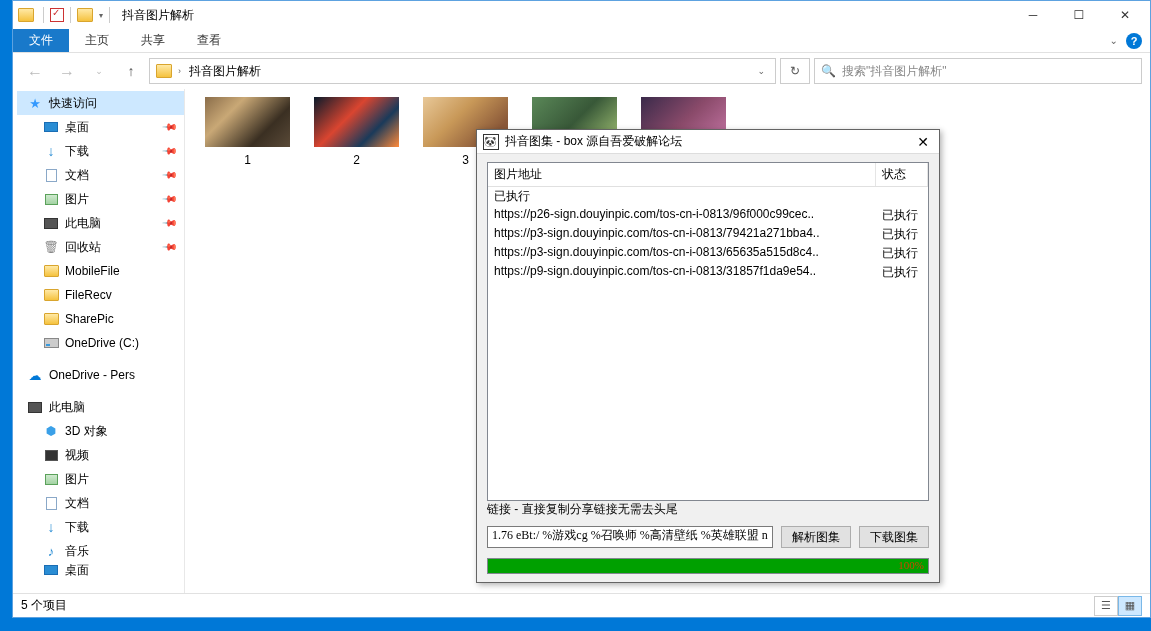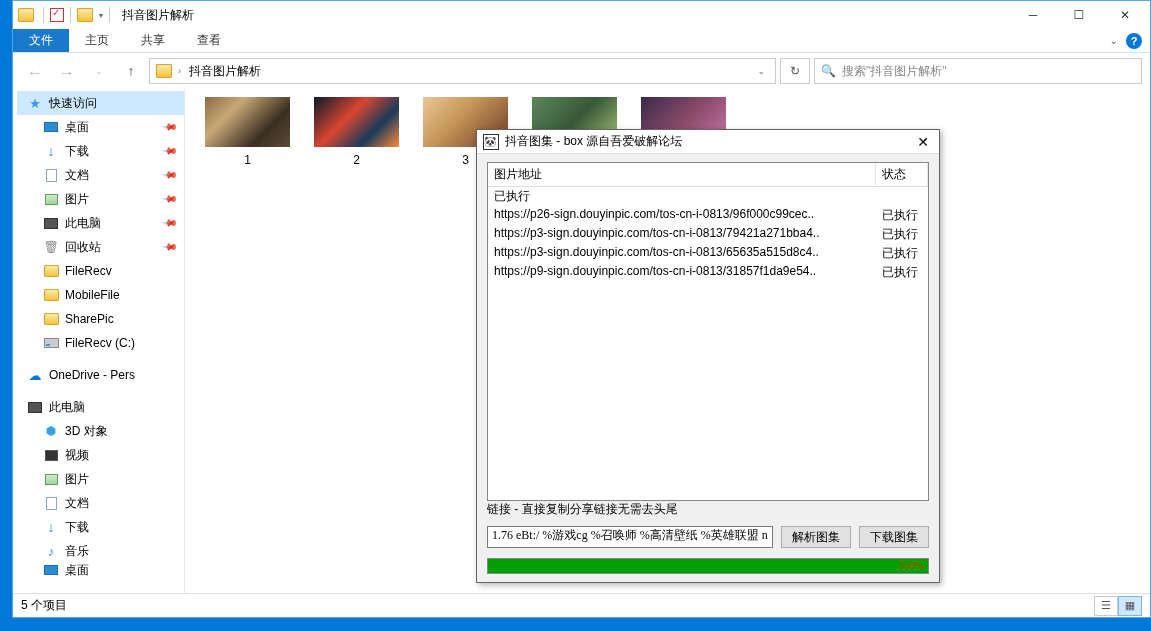--- a/index.html
+++ b/index.html
@@ -184,39 +184,39 @@
         </div>
       <div class="sb-item l2">
           <span class="sb-ico ico-bin">🗑</span>
           <span>回收站</span>
           <span class="pin">📌</span>
         </div>
       <div class="sb-item l2">
           <span class="sb-ico">
             <span class="ico-folder"></span>
           </span>
+          <span>MobileFile</span>
+        </div>
+      <div class="sb-item l2">
+          <span class="sb-ico">
+            <span class="ico-folder"></span>
+          </span>
           <span>FileRecv</span>
         </div>
       <div class="sb-item l2">
           <span class="sb-ico">
             <span class="ico-folder"></span>
           </span>
-          <span>MobileFile</span>
-        </div>
-      <div class="sb-item l2">
-          <span class="sb-ico">
-            <span class="ico-folder"></span>
-          </span>
           <span>SharePic</span>
         </div>
       <div class="sb-item l2">
           <span class="sb-ico">
             <span class="ico-drive"></span>
           </span>
-          <span>FileRecv (C:)</span>
+          <span>OneDrive (C:)</span>
         </div>
       <div class="sb-gap"></div>
       <div class="sb-item">
           <span class="sb-ico ico-cloud">☁</span>
           <span>OneDrive - Pers</span>
         </div>
       <div class="sb-gap"></div>
       <div class="sb-item">
           <span class="sb-ico">
             <span class="ico-pc"></span>

